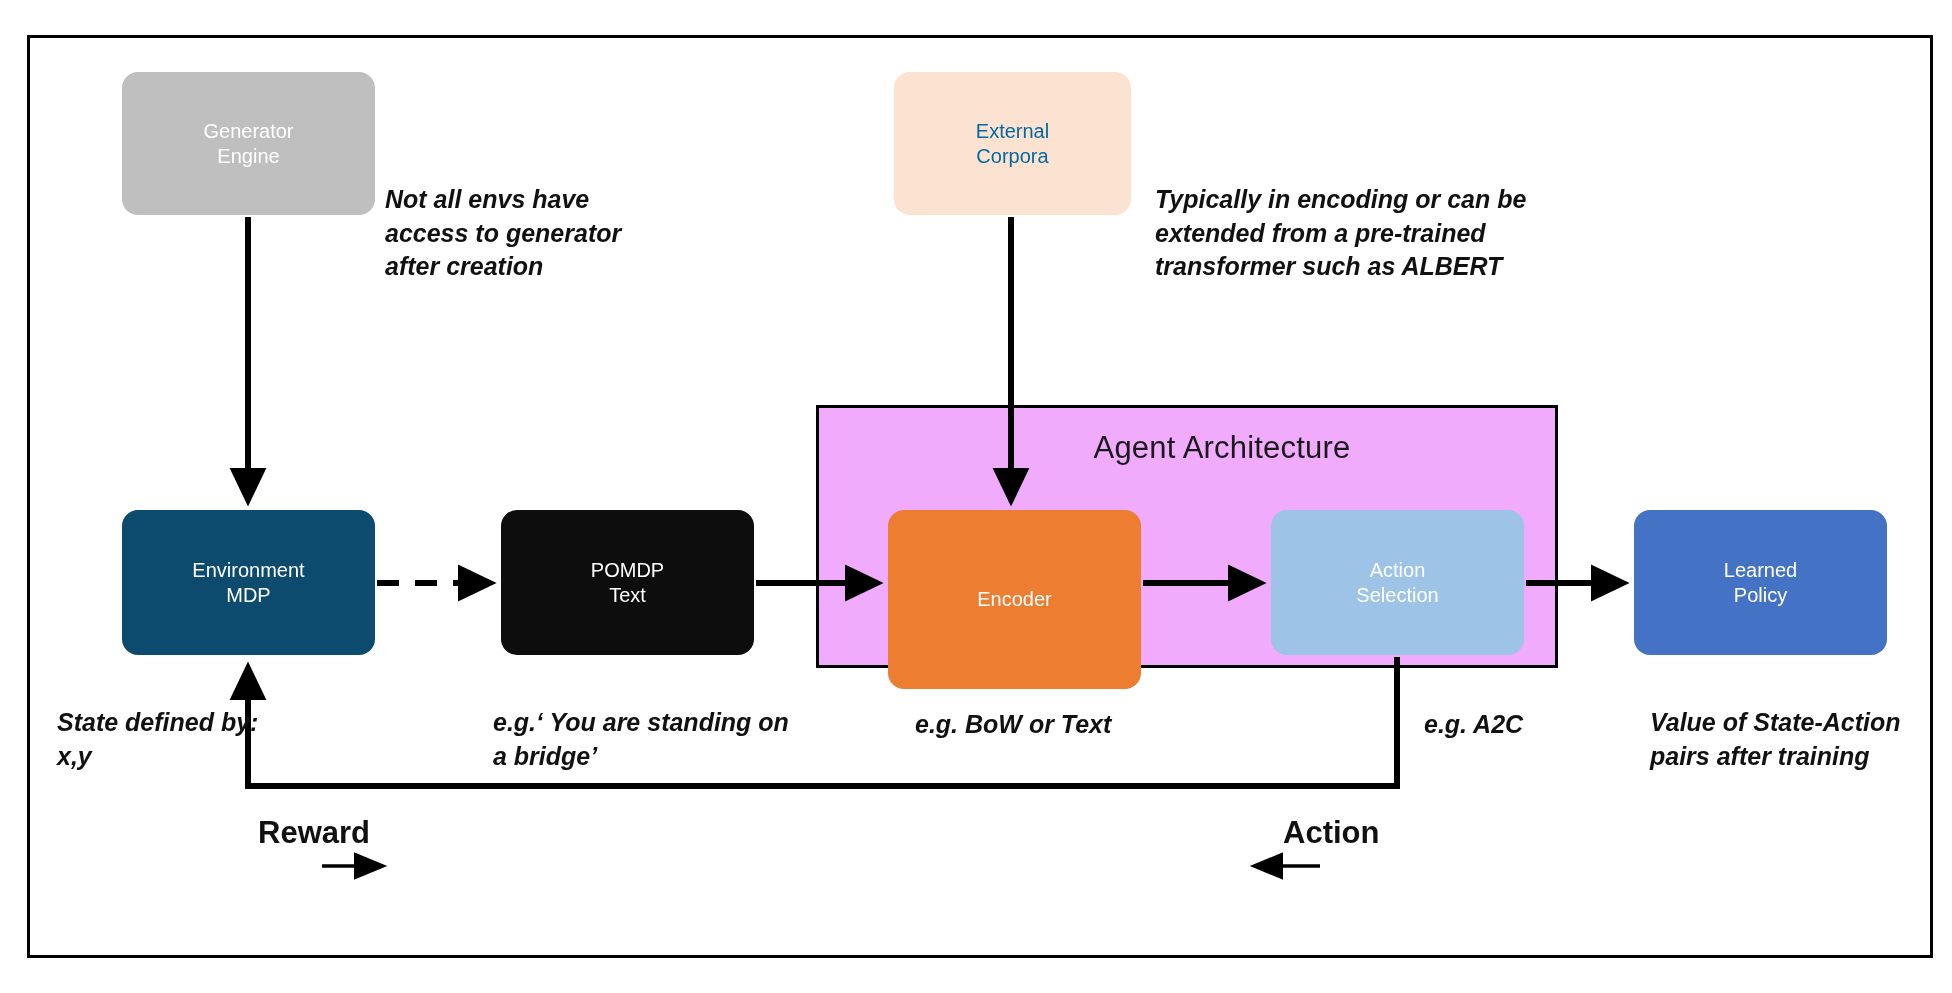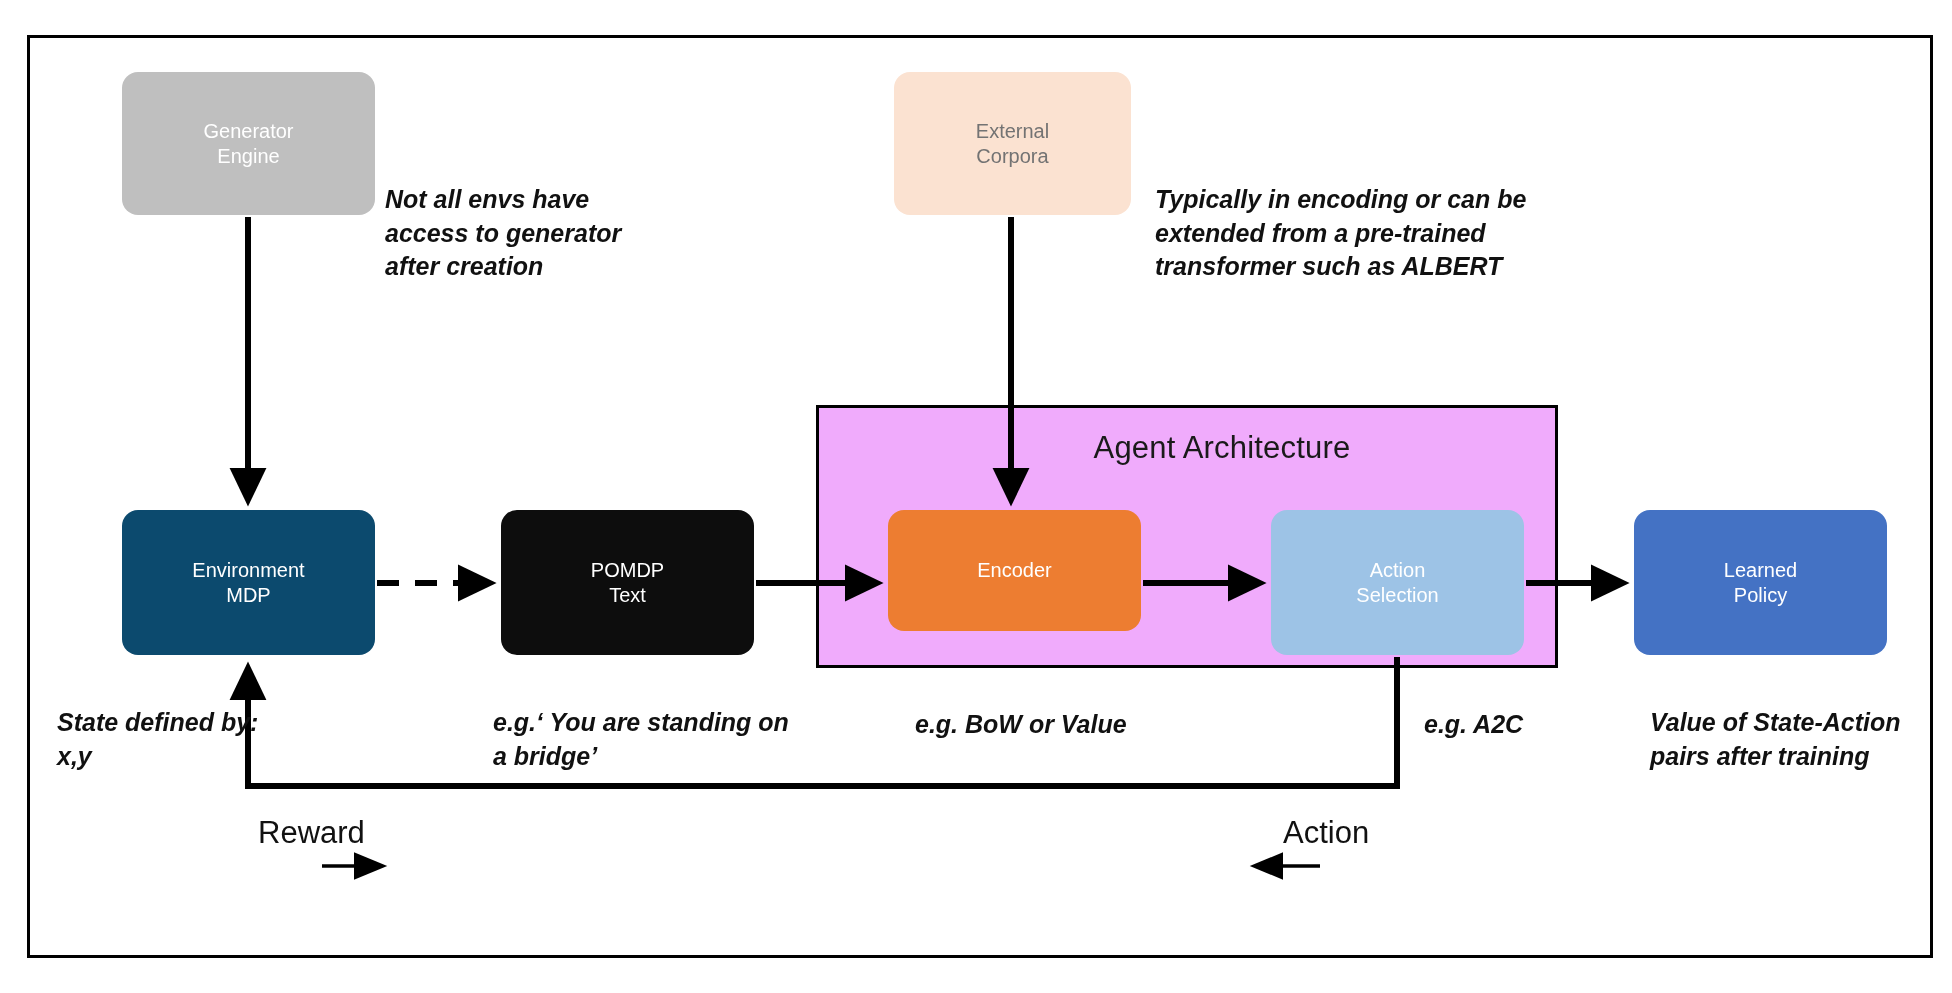--- a/index.html
+++ b/index.html
@@ -76,37 +76,37 @@
   #node-generator {
     left: 122px; top: 72px;
     width: 253px; height: 143px;
     background: #bfbfbf;
     color: #ffffff;
   }
   #node-corpora {
     left: 894px; top: 72px;
     width: 237px; height: 143px;
     background: #fbe2d1;
-    color: #737373;
+    color: #0369a1;
   }
   #node-env {
     left: 122px; top: 510px;
     width: 253px; height: 145px;
     background: #0c4a6e;
     color: #ffffff;
   }
   #node-pomdp {
     left: 501px; top: 510px;
     width: 253px; height: 145px;
     background: #0d0d0d;
     color: #ffffff;
   }
   #node-encoder {
     left: 888px; top: 510px;
-    width: 253px; height: 121px;
+    width: 253px; height: 179px;
     background: #ed7d31;
     color: #ffffff;
   }
   #node-action {
     left: 1271px; top: 510px;
     width: 253px; height: 145px;
     background: #9dc3e6;
     color: #ffffff;
   }
   #node-policy {
@@ -134,21 +134,21 @@
   #annot-encoder   { left: 915px; top: 669px; width: 300px; }
   #annot-a2c       { left: 1424px; top: 669px; width: 200px; }
   #annot-policy    { left: 1650px; top: 667px; width: 290px; }
   #annot-goeast    { left: 1288px; top: 878px; width: 300px; }
 
   
   .loop-label {
     position: absolute;
     font-size: 31px;
     color: #111111;
-    font-weight: normal;
+    font-weight: bold;
   }
   #label-reward { left: 258px; top: 815px; }
   #label-action { left: 1283px; top: 815px; }
 
   svg.wires {
     position: absolute;
     left: 0; top: 0;
     width: 1952px;
     height: 993px;
     pointer-events: none;
@@ -261,21 +261,21 @@
   </div>
 
   <div class="annot" id="annot-generator">Not all envs have access to generator after creation</div>
 
   <div class="annot" id="annot-corpora">Typically in encoding or can be extended from a pre-trained transformer such as ALBERT</div>
 
   <div class="annot" id="annot-state">State defined by: x,y</div>
 
   <div class="annot" id="annot-pomdp">e.g.‘ You are standing on a bridge’</div>
 
-  <div class="annot" id="annot-encoder">e.g. BoW or Value</div>
+  <div class="annot" id="annot-encoder">e.g. BoW or Text</div>
 
   <div class="annot" id="annot-a2c">e.g. A2C</div>
 
   <div class="annot" id="annot-policy">Value of State-Action pairs after training</div>
 
 
   <div class="loop-label" id="label-reward">Reward</div>
 
   <div class="loop-label" id="label-action">Action</div>
 

